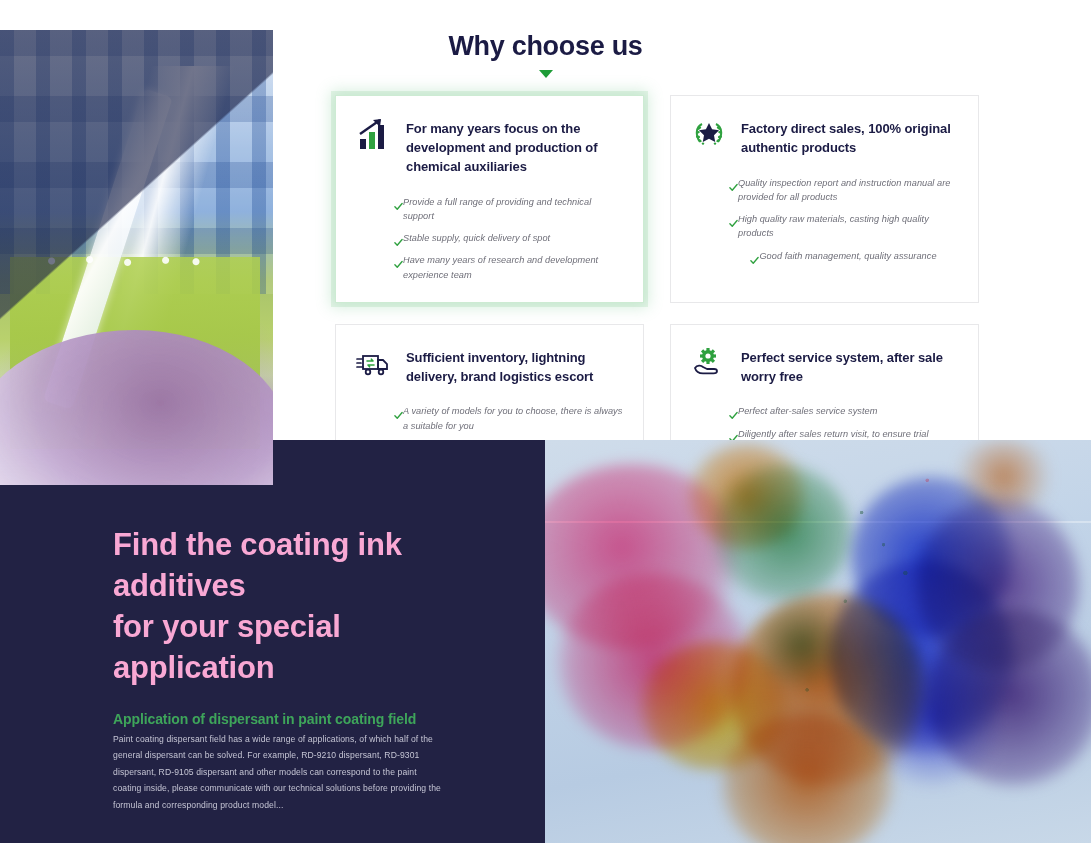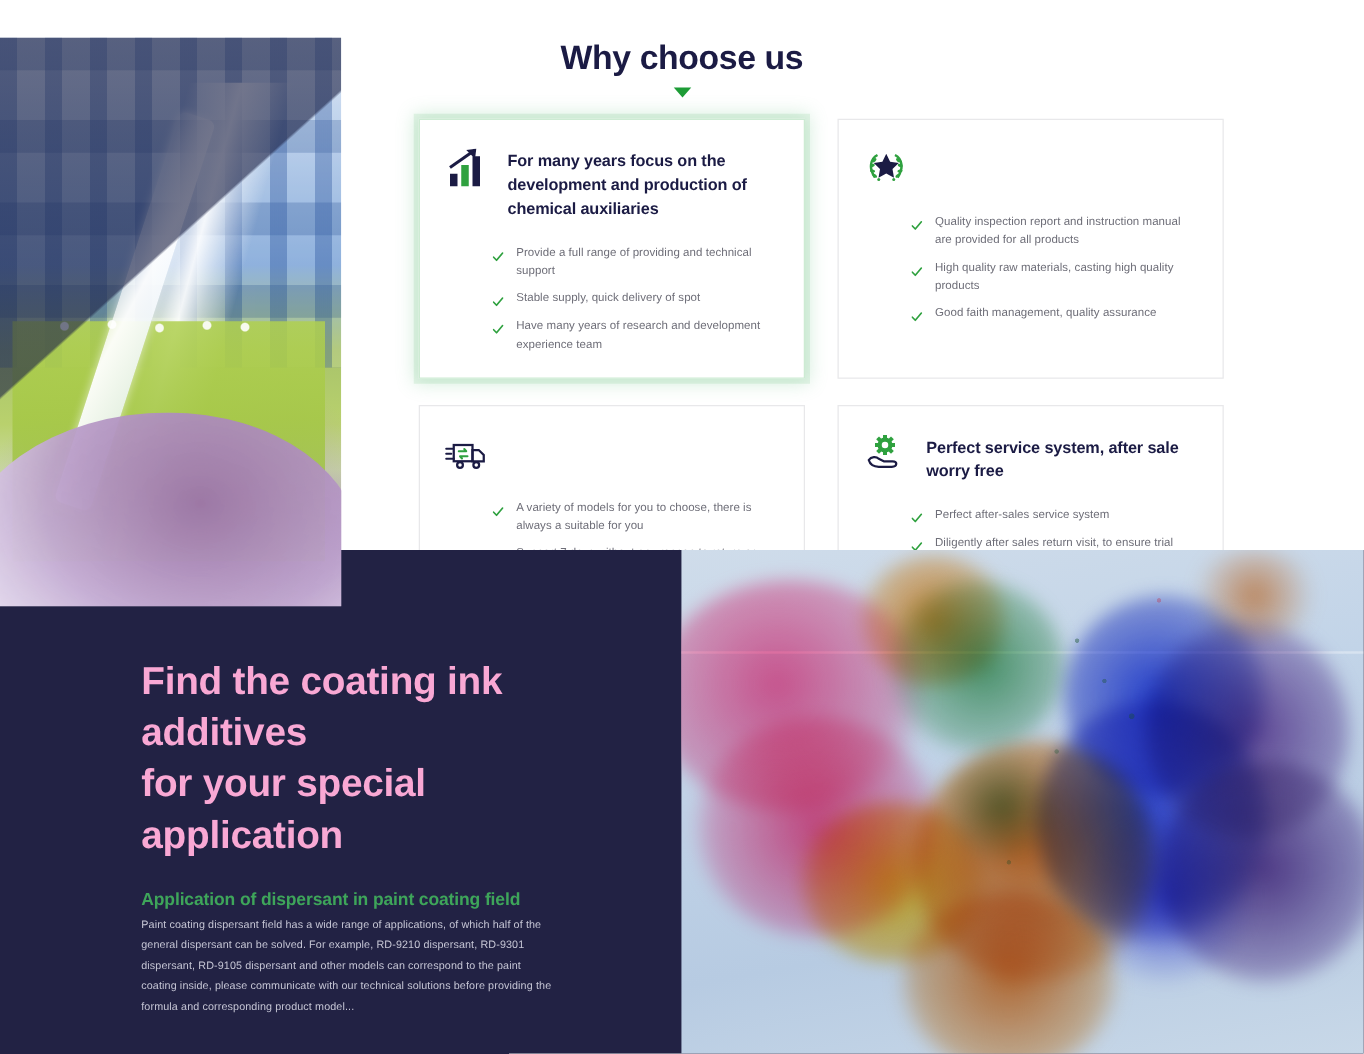--- a/index.html
+++ b/index.html
@@ -36,22 +36,22 @@
   }
   .card-r1 { min-height:148px; }
   .card-r2 { min-height:152px; }
   .card-top { display:flex; align-items:flex-start; gap:14px; }
   .card-icon { width:36px; height:36px; flex:0 0 36px; margin-top:-2px; }
   .card-title {
     font-size:13px; font-weight:700; color:#1b1b44; line-height:1.45;
     letter-spacing:-0.1px; padding-top:2px;
   }
   .bullets { margin-top:18px; padding-left:38px; }
-  .bullet { display:flex; gap:10px; margin-bottom:8px; }
-  .bullet:last-child { margin-bottom:0; }
+  .bullet { display:flex; margin-bottom:8px;font-style:italic; }
+  .bullet:last-child { margin-bottom:0;justify-content:center; }
   .tick { flex:0 0 9px; width:9px; height:9px; margin-top:2px; }
   .bullet-text { font-size:9.2px; color:#6e6e78; line-height:1.55; letter-spacing:.05px; }
 
   
   .lab-img {
     position:absolute; left:0; top:30px; width:273px; height:455px;
     overflow:hidden; z-index:3;
   }
   .lab-base {
     position:absolute; inset:0;
@@ -222,20 +222,21 @@
                 <ellipse cx="8.8" cy="24.6" rx="2.1" ry="1.2" transform="rotate(35 8.8 24.6)"></ellipse>
                 <ellipse cx="27.6" cy="12.2" rx="2.1" ry="1.2" transform="rotate(40 27.6 12.2)"></ellipse>
                 <ellipse cx="29.2" cy="16.4" rx="2.1" ry="1.2" transform="rotate(18 29.2 16.4)"></ellipse>
                 <ellipse cx="29.0" cy="20.8" rx="2.1" ry="1.2" transform="rotate(-10 29 20.8)"></ellipse>
                 <ellipse cx="27.2" cy="24.6" rx="2.1" ry="1.2" transform="rotate(-35 27.2 24.6)"></ellipse>
                 <circle cx="12" cy="27.6" r="1.2"></circle>
                 <circle cx="24" cy="27.6" r="1.2"></circle>
               </g>
             </svg>
           </span>
+          <div class="card-title">Factory direct sales, 100% original authentic products</div>
         </div>
         <div class="bullets">
           <div class="bullet">
             <span class="tick">
               <svg viewBox="0 0 10 10" width="9" height="9">
                   <path d="M1 5.3 L3.6 8 L9 1.6" stroke="#2fa13f" stroke-width="1.5" fill="none" stroke-linecap="round" stroke-linejoin="round"></path>
                 </svg>
             </span>
             <span class="bullet-text">Quality inspection report and instruction manual are provided for all products</span>
           </div>
@@ -266,20 +267,21 @@
           <span class="card-icon">
             <svg viewBox="0 0 36 36" width="36" height="36">
               <rect x="7" y="11" width="15" height="13" stroke="#1b1b44" stroke-width="1.8" fill="none"></rect>
               <path d="M22 15 h5 l4 4 v5 h-9 Z" stroke="#1b1b44" stroke-width="1.8" fill="none"></path>
               <circle cx="12" cy="27" r="2.3" stroke="#1b1b44" stroke-width="1.8" fill="#fff"></circle>
               <circle cx="25" cy="27" r="2.3" stroke="#1b1b44" stroke-width="1.8" fill="#fff"></circle>
               <path d="M1 14 h5 M1 18 h4 M1 22 h6" stroke="#1b1b44" stroke-width="1.7" stroke-linecap="round"></path>
               <path d="M11 16 h6 l-1.6-1.8 M18 20 h-6 l1.6 1.8" stroke="#2fa13f" stroke-width="1.6" fill="none" stroke-linecap="round" stroke-linejoin="round"></path>
             </svg>
           </span>
+          <div class="card-title">Sufficient inventory, lightning delivery, brand logistics escort</div>
         </div>
         <div class="bullets">
           <div class="bullet">
             <span class="tick">
               <svg viewBox="0 0 10 10" width="9" height="9">
                   <path d="M1 5.3 L3.6 8 L9 1.6" stroke="#2fa13f" stroke-width="1.5" fill="none" stroke-linecap="round" stroke-linejoin="round"></path>
                 </svg>
             </span>
             <span class="bullet-text">A variety of models for you to choose, there is always a suitable for you</span>
           </div>

